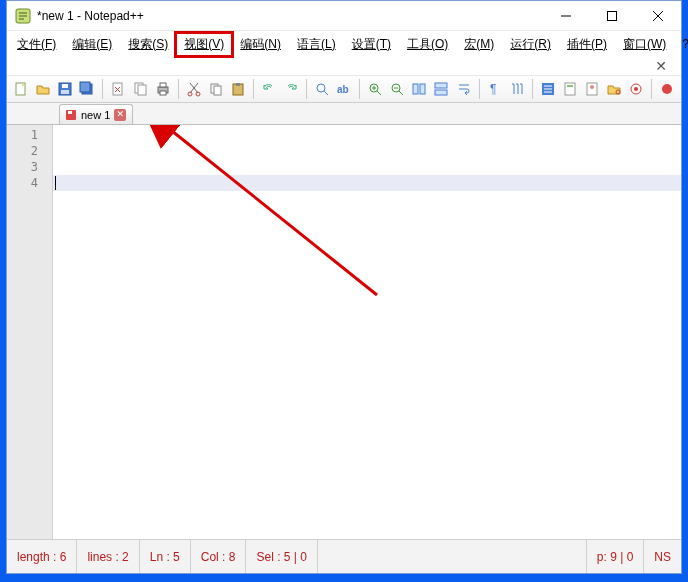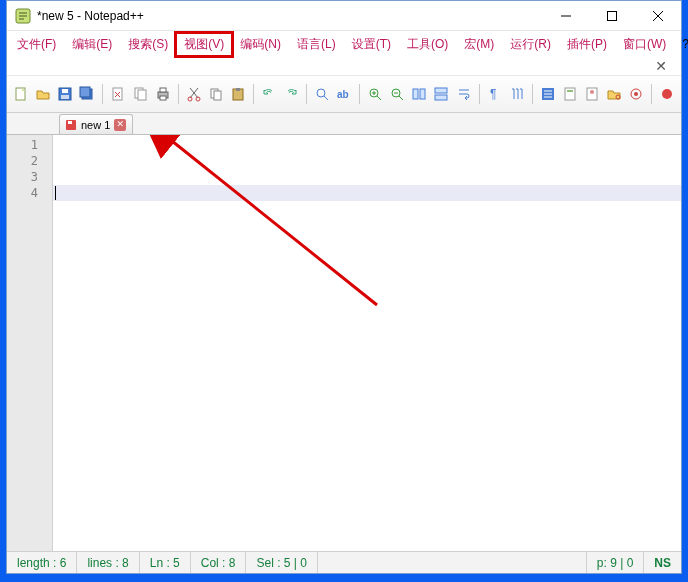--- a/index.html
+++ b/index.html
@@ -44,38 +44,39 @@
   .menubar {
     height: 26px;
     display:flex;
     align-items:center;
     padding: 0 2px;
     position:relative;
   }
   .menu-item {
     padding: 3px 8px;
     font-size: 12px;
-    color:#be185d;
+    color:#000000;
     white-space:nowrap;
     cursor:default;
+    text-decoration:underline;
   }
   .menu-item.highlight {
     outline: 3px solid #d80000;
     outline-offset: -1px;
     background:#fff;
   }
   .menu-help { padding:3px 8px; color:#000; }
   
   .sub-x {
     height:18px; display:flex; justify-content:flex-end; padding-right:14px;
     align-items:center; color:#555; font-size:14px;
   }
   
   .toolbar {
-    height: 38px;
+    height: 28px;
     display:flex; align-items:center;
     padding: 0 4px;
     gap: 2px;
     border-top:1px solid #e8e8e8;
     border-bottom:1px solid #cfcfcf;
     background:linear-gradient(#fefefe,#f2f2f2);
   }
   .tbtn {
     width:22px;height:22px;
     display:flex;align-items:center;justify-content:center;
@@ -110,40 +111,40 @@
   .line-hl{
     position:absolute;left:0;right:0;height:16px;background:#e8eaf6;
   }
   .caret {
     position:absolute;width:1px;height:14px;background:#000;
   }
   
   .arrow-svg{position:absolute;left:0;top:0;pointer-events:none;z-index:50;}
   
   .statusbar{
-    height:22px;background:#f3f3f3;border-top:1px solid #cfcfcf;
-    display:flex;align-items:center;font-size:12px;color:#15803d;
+    height:34px;background:#f3f3f3;border-top:1px solid #cfcfcf;
+    display:flex;align-items:center;font-size:12px;color:#b91c1c;
   }
   .statusbar .seg{padding:0 10px;height:100%;display:flex;align-items:center;border-right:1px solid #d0d0d0;}
-  .statusbar .seg:last-child{border-right:none;font-weight:bold;}
+  .statusbar .seg:last-child{border-right:none;}
   .statusbar .spacer{flex:1;}
 </style>
 </head>
 <body>
 
 <div class="desktop-frame">
 
   <div class="titlebar">
     <span class="app-icon">
       <svg width="16" height="16" viewBox="0 0 16 16">
         <rect x="1" y="1" width="14" height="14" rx="2" fill="#c7e07a" stroke="#6a8a2f"></rect>
         <path d="M4 5h8M4 8h8M4 11h5" stroke="#4a5d20" stroke-width="1.2"></path>
       </svg>
     </span>
-    <span class="title">*new 5 - Notepad++</span>
+    <span class="title">*new 1 - Notepad++</span>
     <div class="win-controls">
       <div class="win-btn">
         <svg width="10" height="10">
             <path d="M0 5h10" stroke="#000" stroke-width="1"></path>
           </svg>
       </div>
       <div class="win-btn">
         <svg width="10" height="10">
             <rect x="0.5" y="0.5" width="9" height="9" fill="none" stroke="#000"></rect>
           </svg>
@@ -372,21 +373,21 @@
         <marker id="ah" markerWidth="14" markerHeight="14" refX="3" refY="7" orient="auto">
           <path d="M0 0 L14 7 L0 14 z" fill="#d80000"></path>
         </marker>
       </defs>
       <line x1="370" y1="170" x2="160" y2="2" stroke="#d80000" stroke-width="3" marker-end="url(#ah)"></line>
     </svg>
   </div>
 
   <div class="statusbar">
     <div class="seg">length : 6</div>
-    <div class="seg">lines : 8</div>
+    <div class="seg">lines : 2</div>
     <div class="seg">Ln : 5</div>
     <div class="seg">Col : 8</div>
     <div class="seg">Sel : 5 | 0</div>
     <div class="seg spacer"></div>
     <div class="seg">p: 9 | 0</div>
     <div class="seg">NS</div>
   </div>
 
 </div>
 

